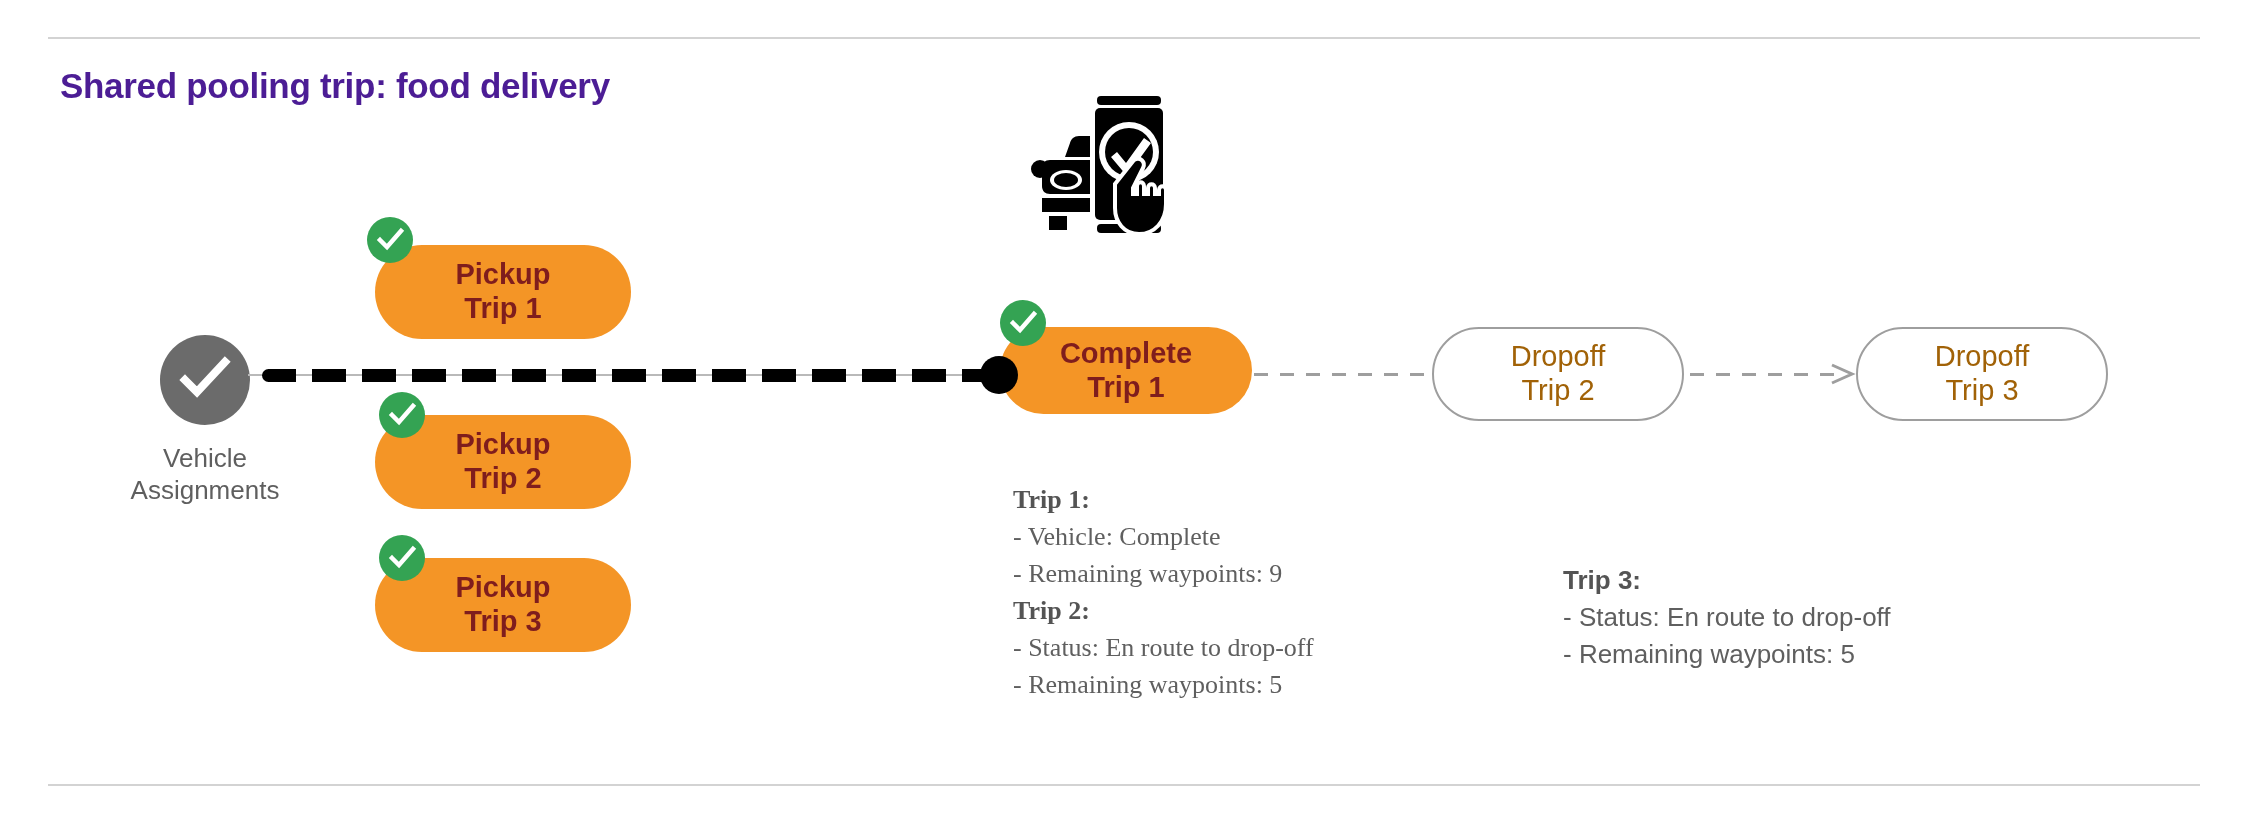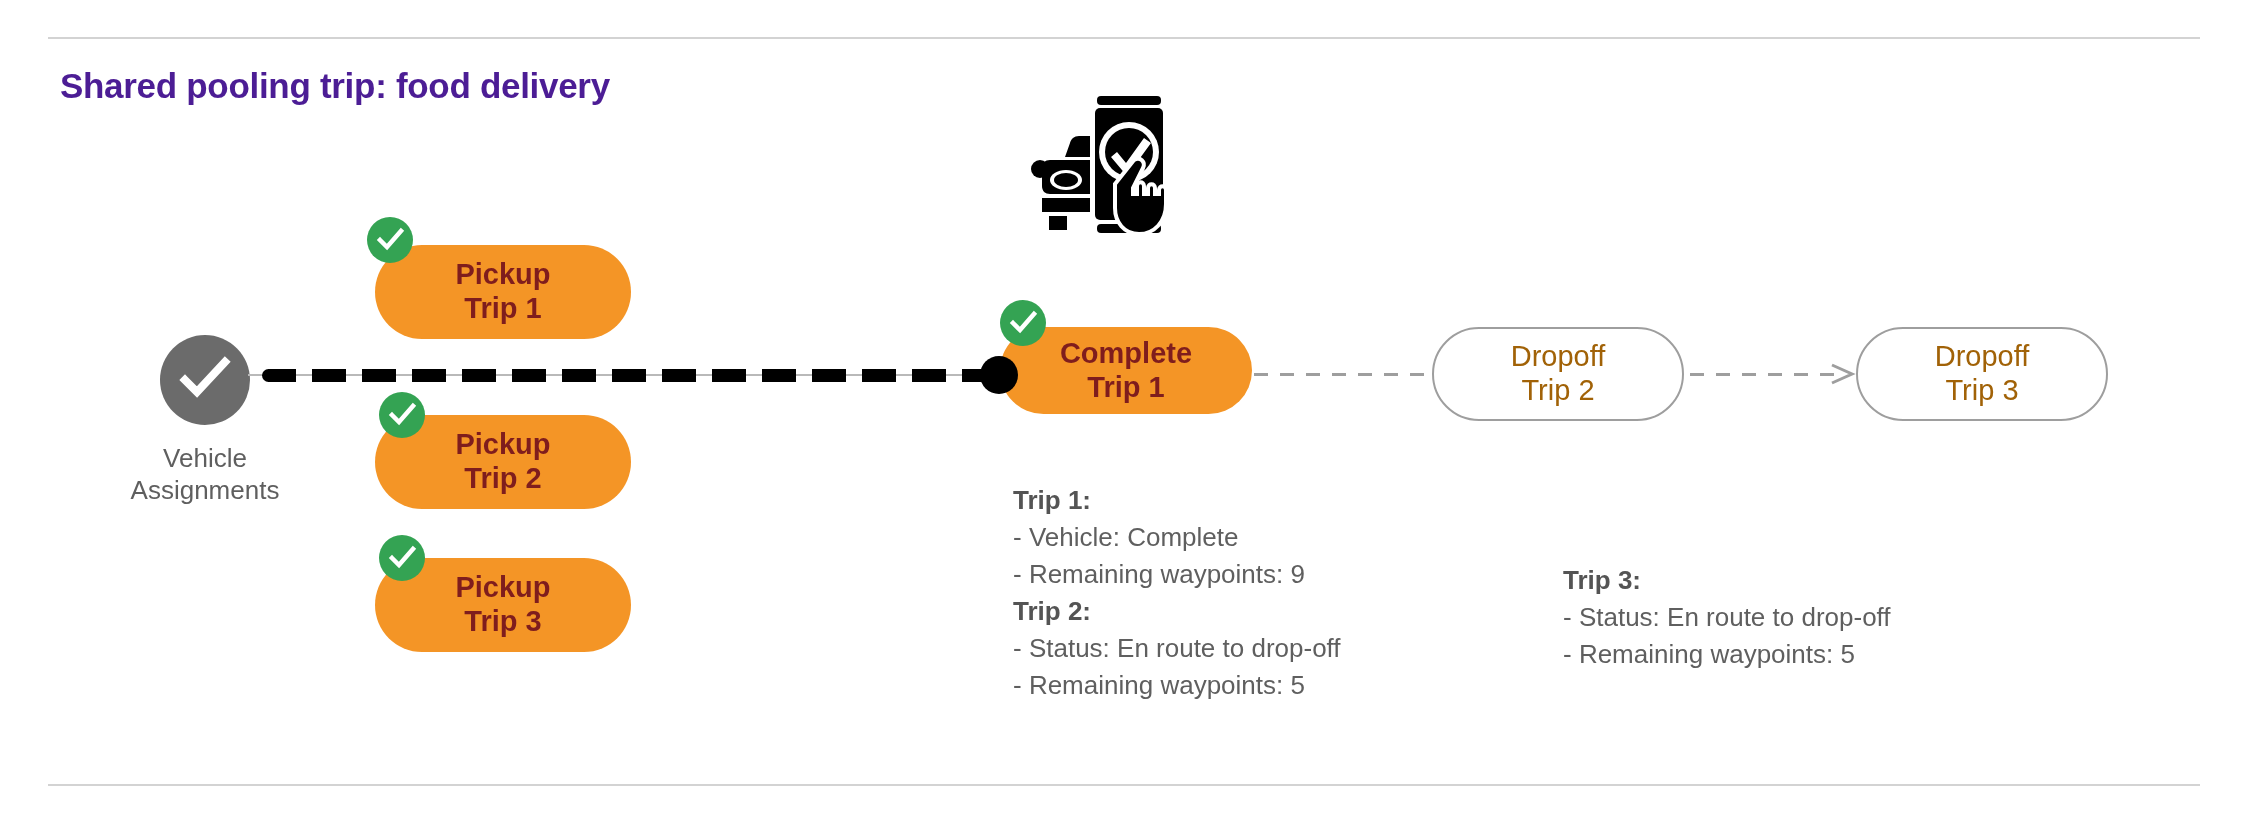--- a/index.html
+++ b/index.html
@@ -163,21 +163,21 @@
   .info {
     position: absolute;
     font-size: 26px;
     color: #5f5f5f;
     line-height: 1.42;
     white-space: nowrap;
   }
   .info .hd { font-weight: 700; color: #545454; }
   .info .ln { font-weight: 400; }
   .info-vehicle { left: 1248px; top: 108px; }
-  .info-trip12  { left: 1013px; top: 482px; }
+  .info-trip12  { left: 1013px; top: 482px; font-family: Liberation Serif, serif; }
   .info-trip3   { left: 1563px; top: 562px; }
 </style>
 </head>
 <body>
 
 <div class="slide">
 
   <div class="rule rule-top"></div>
   <div class="rule rule-bottom"></div>
 

